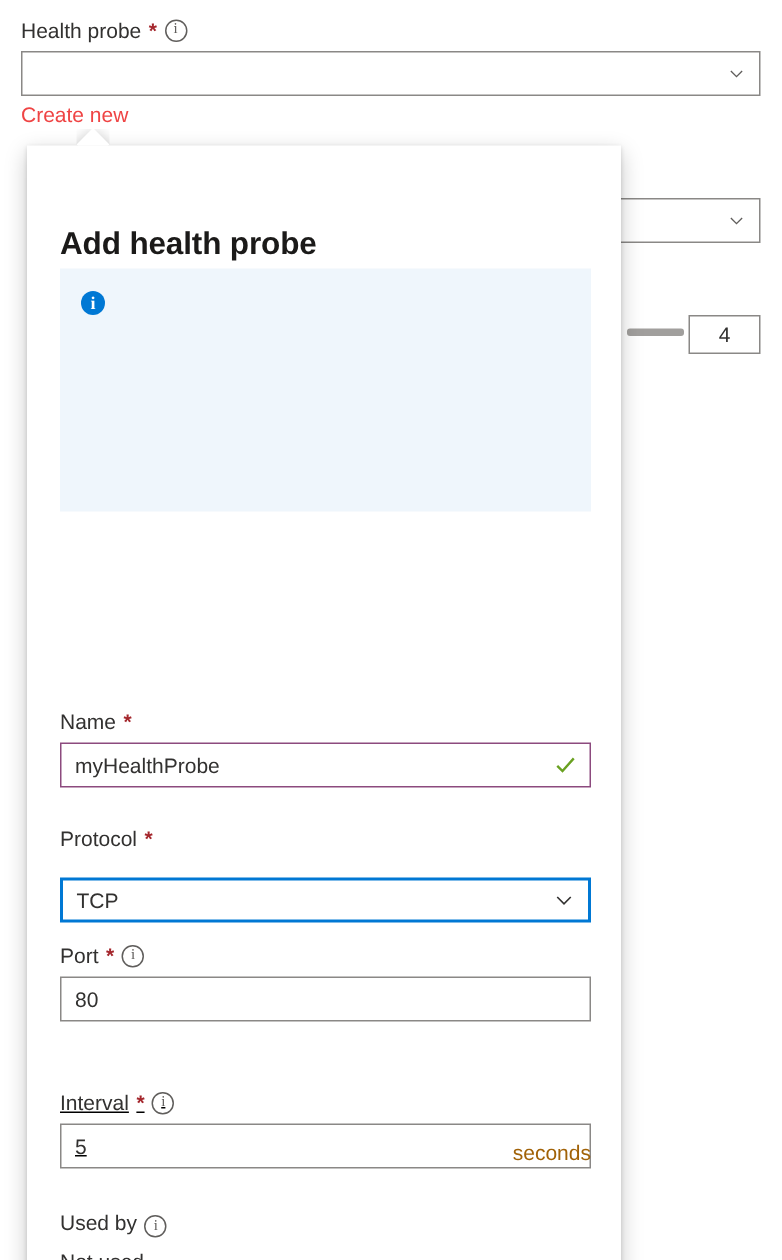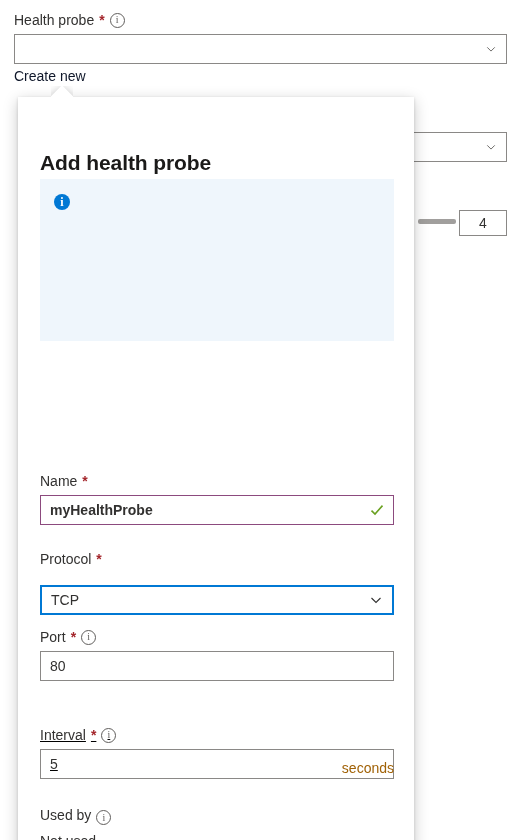--- a/index.html
+++ b/index.html
@@ -41,21 +41,21 @@
     margin-left: auto; margin-right: 10px;
     width: 10px; height: 10px; display:block;
   }
   .combo .val { font-size: 14px; color: #323130; padding-left: 10px; }
 
   .bg-combo-1 { left: 14px; top: 34px; width: 493px; height: 30px; }
   .bg-combo-2 { left: 409px; top: 132px; width: 98px; height: 30px; }
 
   .create-new {
     position: absolute; left: 14px; top: 68px;
-    font-size: 14px; color: #0f172a; cursor: pointer;
+    font-size: 14px; color: #ef4444; cursor: pointer;
   }
 
   .slider-track {
     position: absolute; left: 418px; top: 219px;
     width: 38px; height: 5px; background: #a19f9d; border-radius: 2px;
   }
   .num-box {
     position: absolute; left: 459px; top: 210px; width: 48px; height: 26px;
     border: 1px solid #8a8886; background: #fff;
     display:flex; align-items:center; justify-content:center;
@@ -112,21 +112,21 @@
   .row { position: absolute; left: 22px; width: 354px; }
   .row .field-label { margin-bottom: 4px; }
 
   .textbox {
     width: 100%; height: 30px; background: #fff;
     border: 1px solid #8a8886;
     display: flex; align-items: center;
     font-size: 14px; color: #323130;
   }
   .textbox .tv { padding-left: 9px; }
-  .textbox.valid { border-color: #8c4a7e; font-weight: bold; }
+  .textbox.valid { border-color: #8c4a7e; }
   .textbox.focused { border: 2px solid #0078d4; margin-top: 16px; }
   .check {
     margin-left: auto; margin-right: 9px; width: 14px; height: 14px; display:block;
   }
   .textbox .chev2 { margin-left:auto; margin-right: 10px; width: 12px; height: 12px; display:block; }
 
   .row-name     { top: 374px; }
   .row-protocol { top: 452px; }
   .row-port     { top: 530px; }
   .row-interval { top: 628px; text-decoration: underline; }

